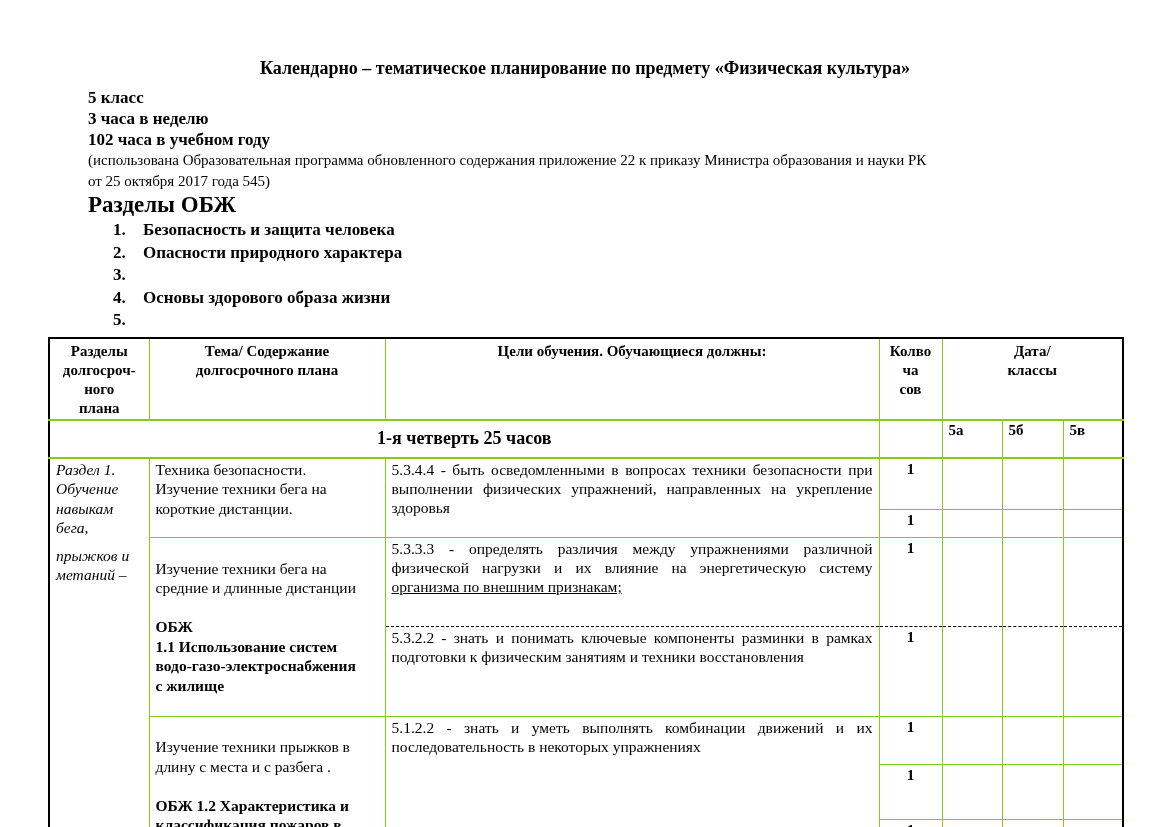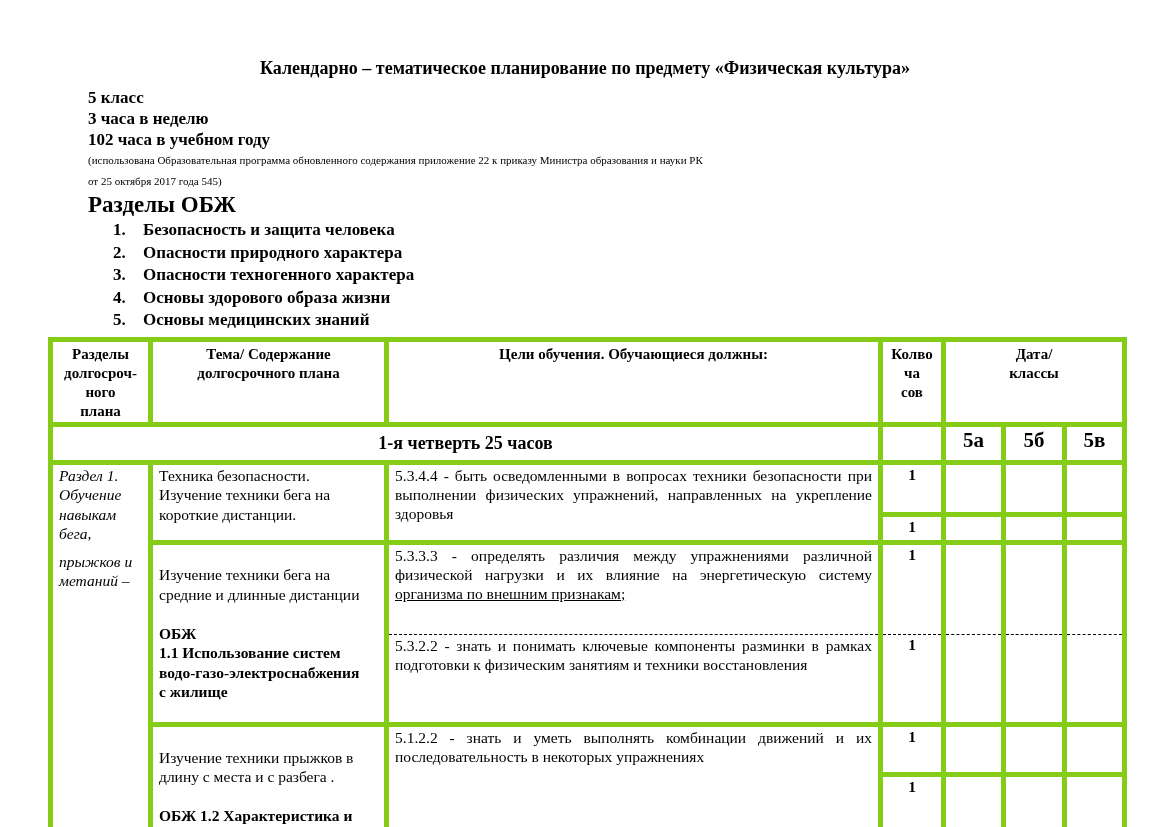--- a/index.html
+++ b/index.html
@@ -20,21 +20,21 @@
     line-height: 20px;
   }
   .intro { margin: 9px 40px 0 88px; }
   .intro-bold {
     font-weight: bold;
     font-size: 17px;
     line-height: 21px;
     white-space: pre-line;
   }
   .note {
-    font-size: 11px;
+    font-size: 15px;
     line-height: 21px;
     white-space: pre-line;
   }
   .sections-heading {
     font-weight: bold;
     font-size: 23px;
     line-height: 21px;
     margin-top: 2px;
   }
   .sections { margin-top: 4px; }
@@ -48,21 +48,21 @@
 
   .plan-table {
     border-collapse: collapse;
     table-layout: fixed;
     width: 1074px;
     margin: 5px 0 0 48px;
     border: 2px solid #000;
     font-size: 15.5px;
   }
   .plan-table td {
-    border: 5px solid #84cc16;
+    border: 1px solid #84cc16;
     vertical-align: top;
     padding: 1px 6px;
     overflow: hidden;
   }
   .hdr {
     font-weight: bold;
     font-size: 15px;
     text-align: center;
     white-space: pre-line;
     line-height: 19px;
@@ -71,21 +71,21 @@
   tr.header-row { height: 76px; }
   tr.header-row td { border-bottom-width: 2px; }
   tr.quarter-row { height: 38px; }
   tr.quarter-row td { border-bottom-width: 2px; }
   .quarter-title {
     text-align: center;
     font-weight: bold;
     font-size: 18px;
     vertical-align: middle !important;
   }
-  .class-hdr { text-align: center; font-weight: bold; font-size: 21px; }
+  .class-hdr { text-align: left; font-weight: bold; font-size: 15px; }
 
   tr.r1 { height: 52px; }
   tr.r2 { height: 28px; }
   tr.r3 { height: 57px; }
   tr.r4 { height: 60px; }
   tr.r5 { height: 33px; }
   tr.r6 { height: 37px; }
   tr.r7 { height: 38px; }
 
   .section-cell { line-height: 19.5px; }
@@ -118,29 +118,27 @@
       <div class="section-item">
           <span class="num">1.</span>
           <span>Безопасность и защита человека</span>
         </div>
       <div class="section-item">
           <span class="num">2.</span>
           <span>Опасности природного характера</span>
         </div>
       <div class="section-item">
           <span class="num">3.</span>
-          <span>Опасности техногенного характера</span>
         </div>
       <div class="section-item">
           <span class="num">4.</span>
           <span>Основы здорового образа жизни</span>
         </div>
       <div class="section-item">
           <span class="num">5.</span>
-          <span>Основы медицинских знаний</span>
         </div>
     </div>
   </div>
 
   <table class="plan-table">
     <colgroup>
       <col style="width:100px">
         <col style="width:236px">
         <col style="width:494px">
       <col style="width:63px">

